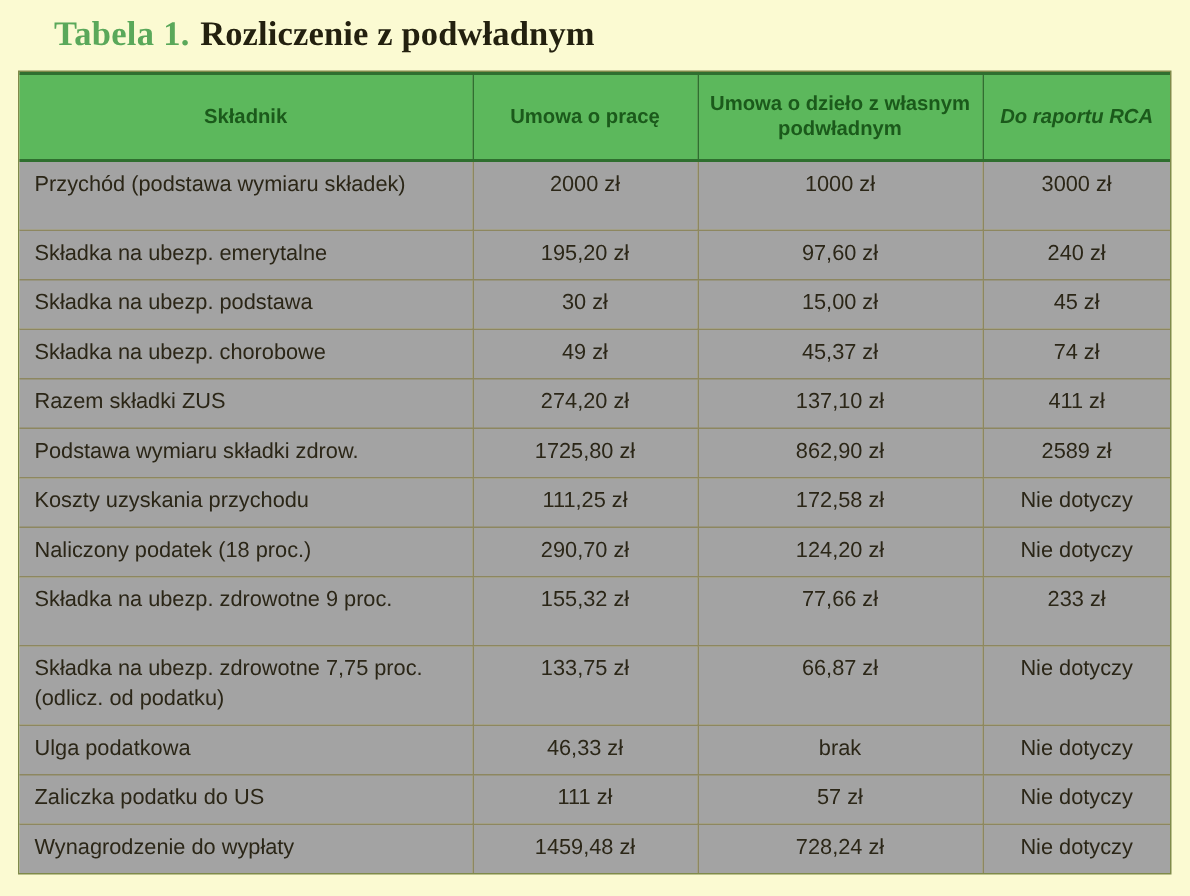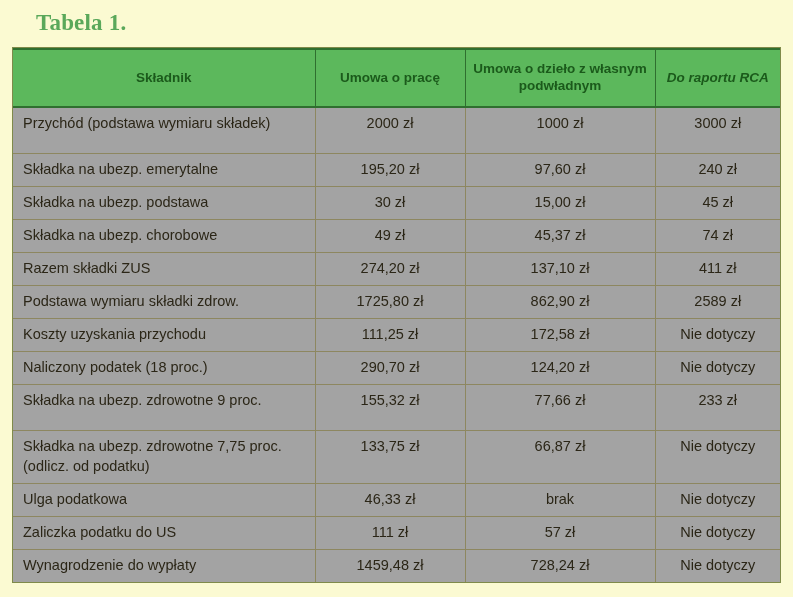--- a/index.html
+++ b/index.html
@@ -117,20 +117,21 @@
   tbody tr.tall td { height: 46px; }
   tbody tr.normal td { height: 28px; }
 </style>
 </head>
 <body>
 
 <div class="page">
 
   <div class="title-bar">
     <span class="title-label">Tabela 1.</span>
+    <span class="title-text">Rozliczenie z podwładnym</span>
   </div>
 
   <div class="table-wrap">
     <table class="data">
       <colgroup>
         <col class="c0">
           <col class="c1">
           <col class="c2">
           <col class="c3">
       </colgroup>

